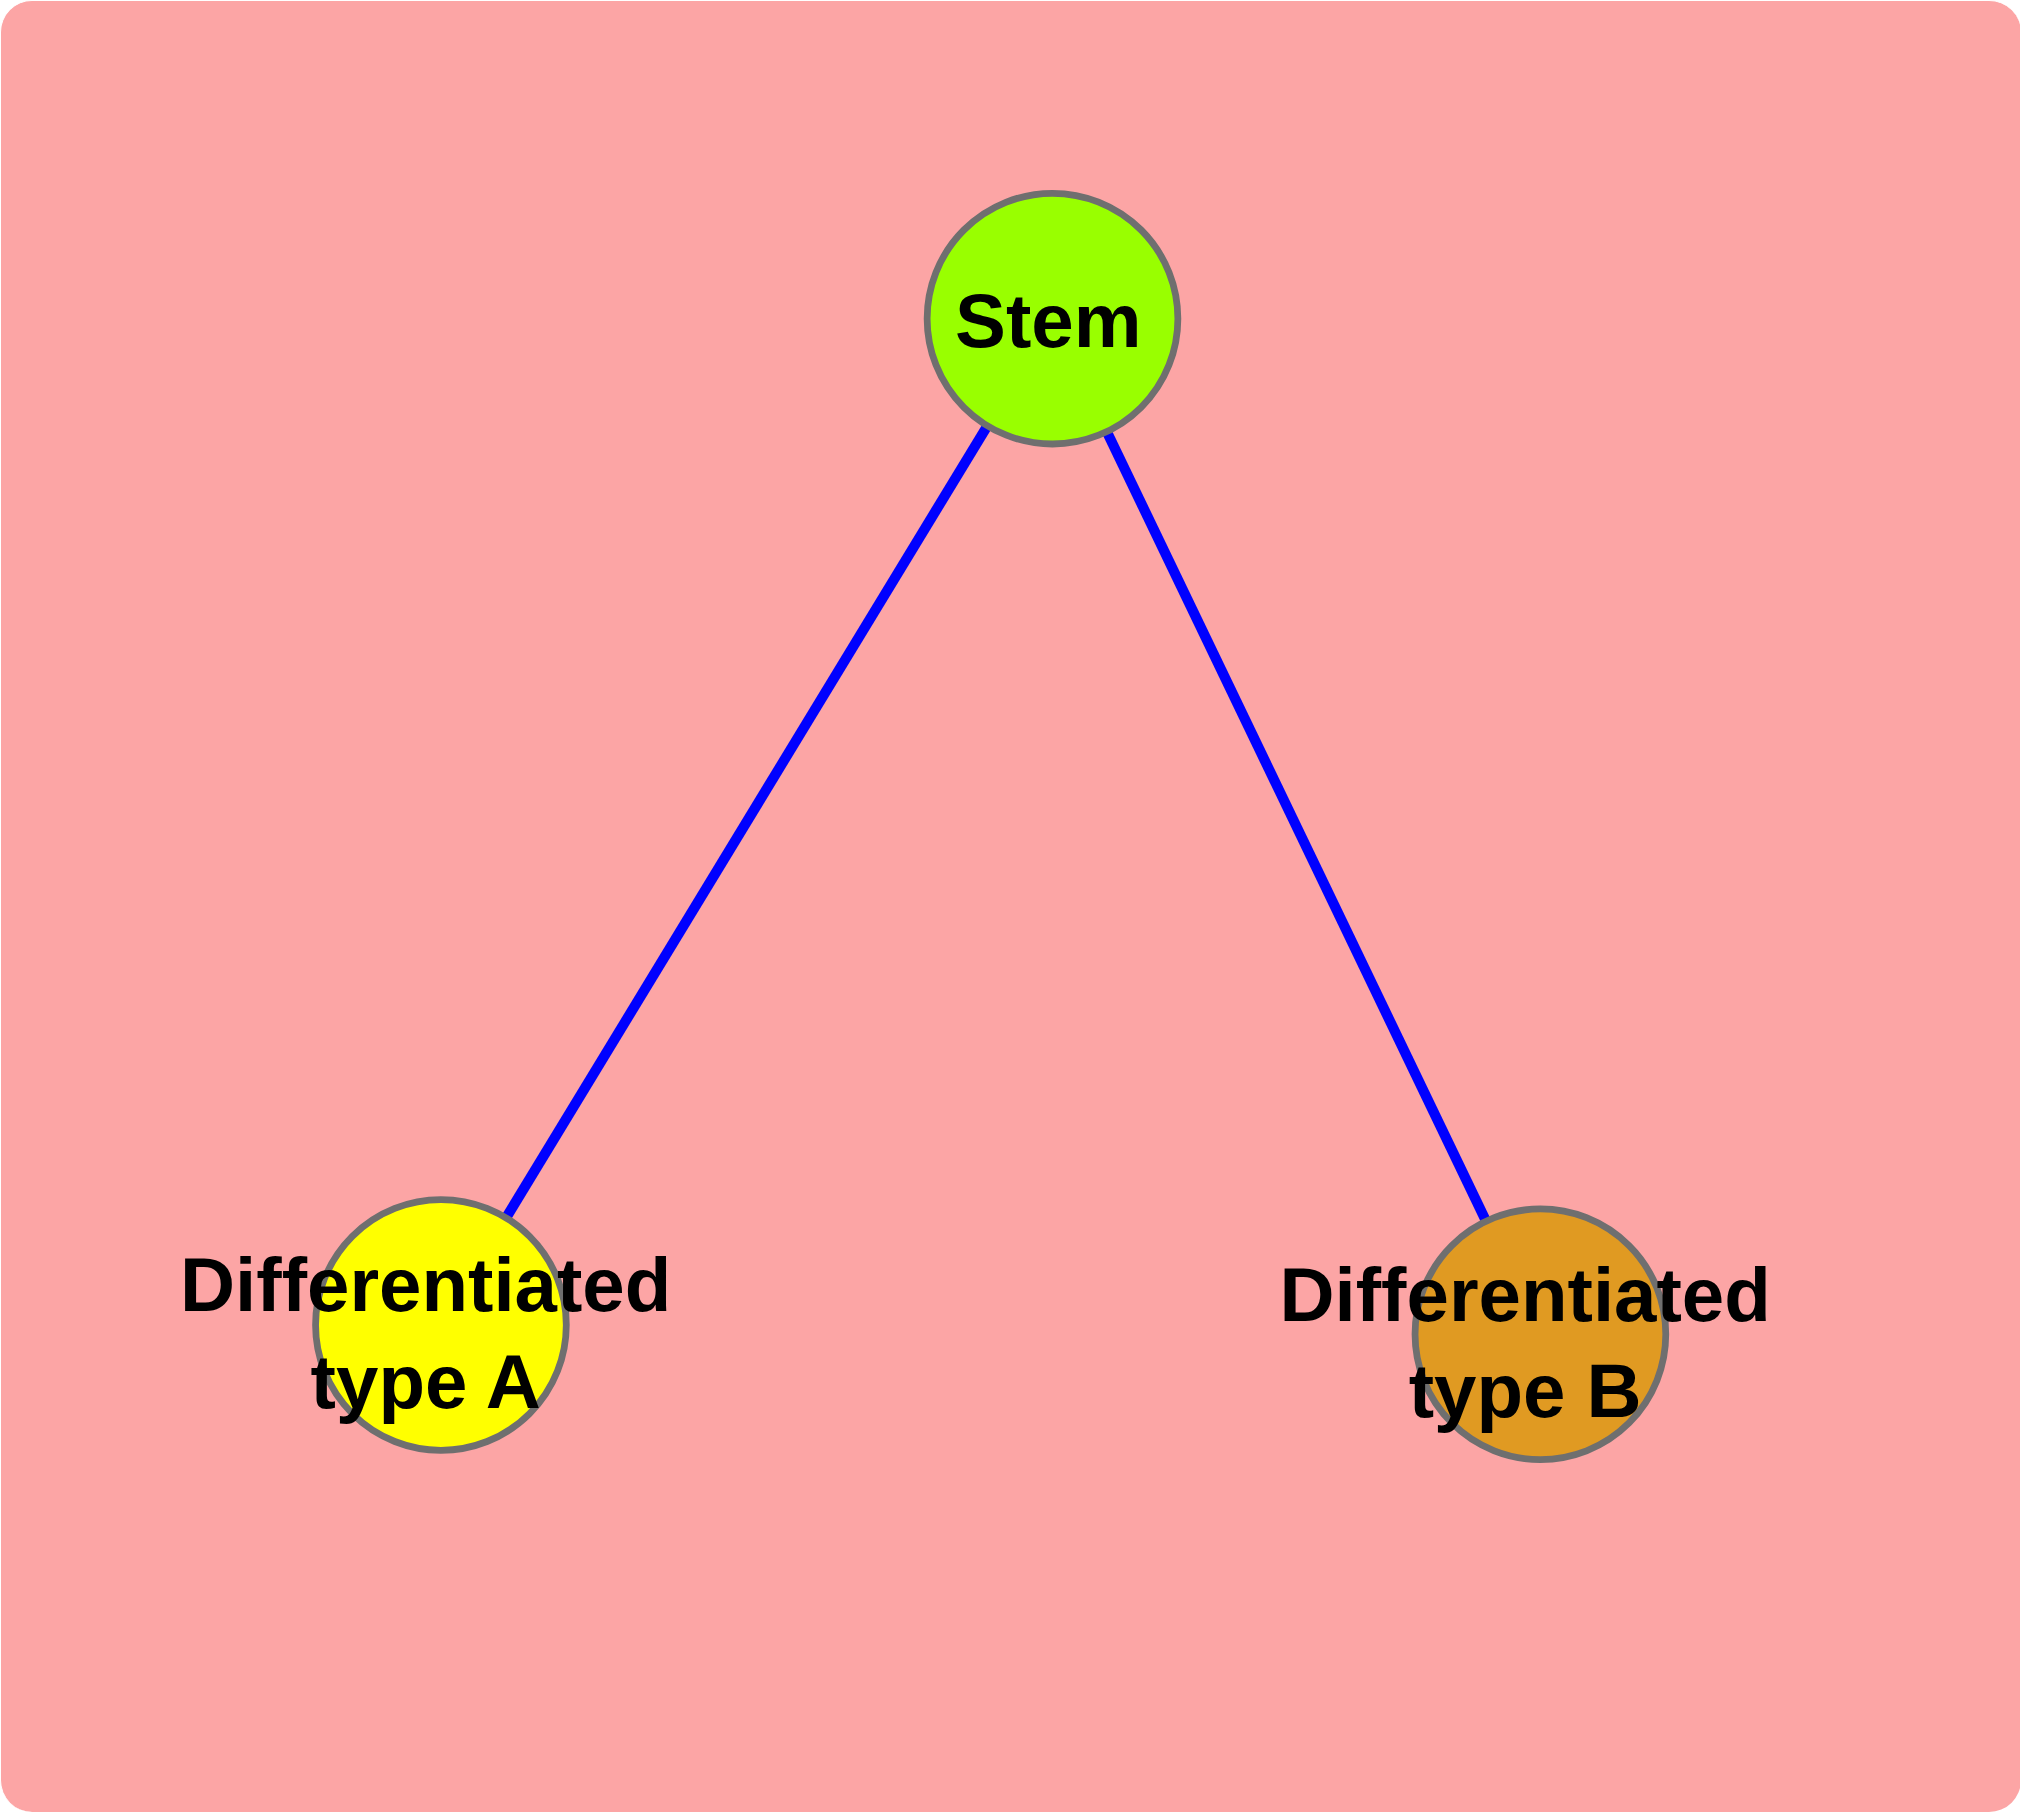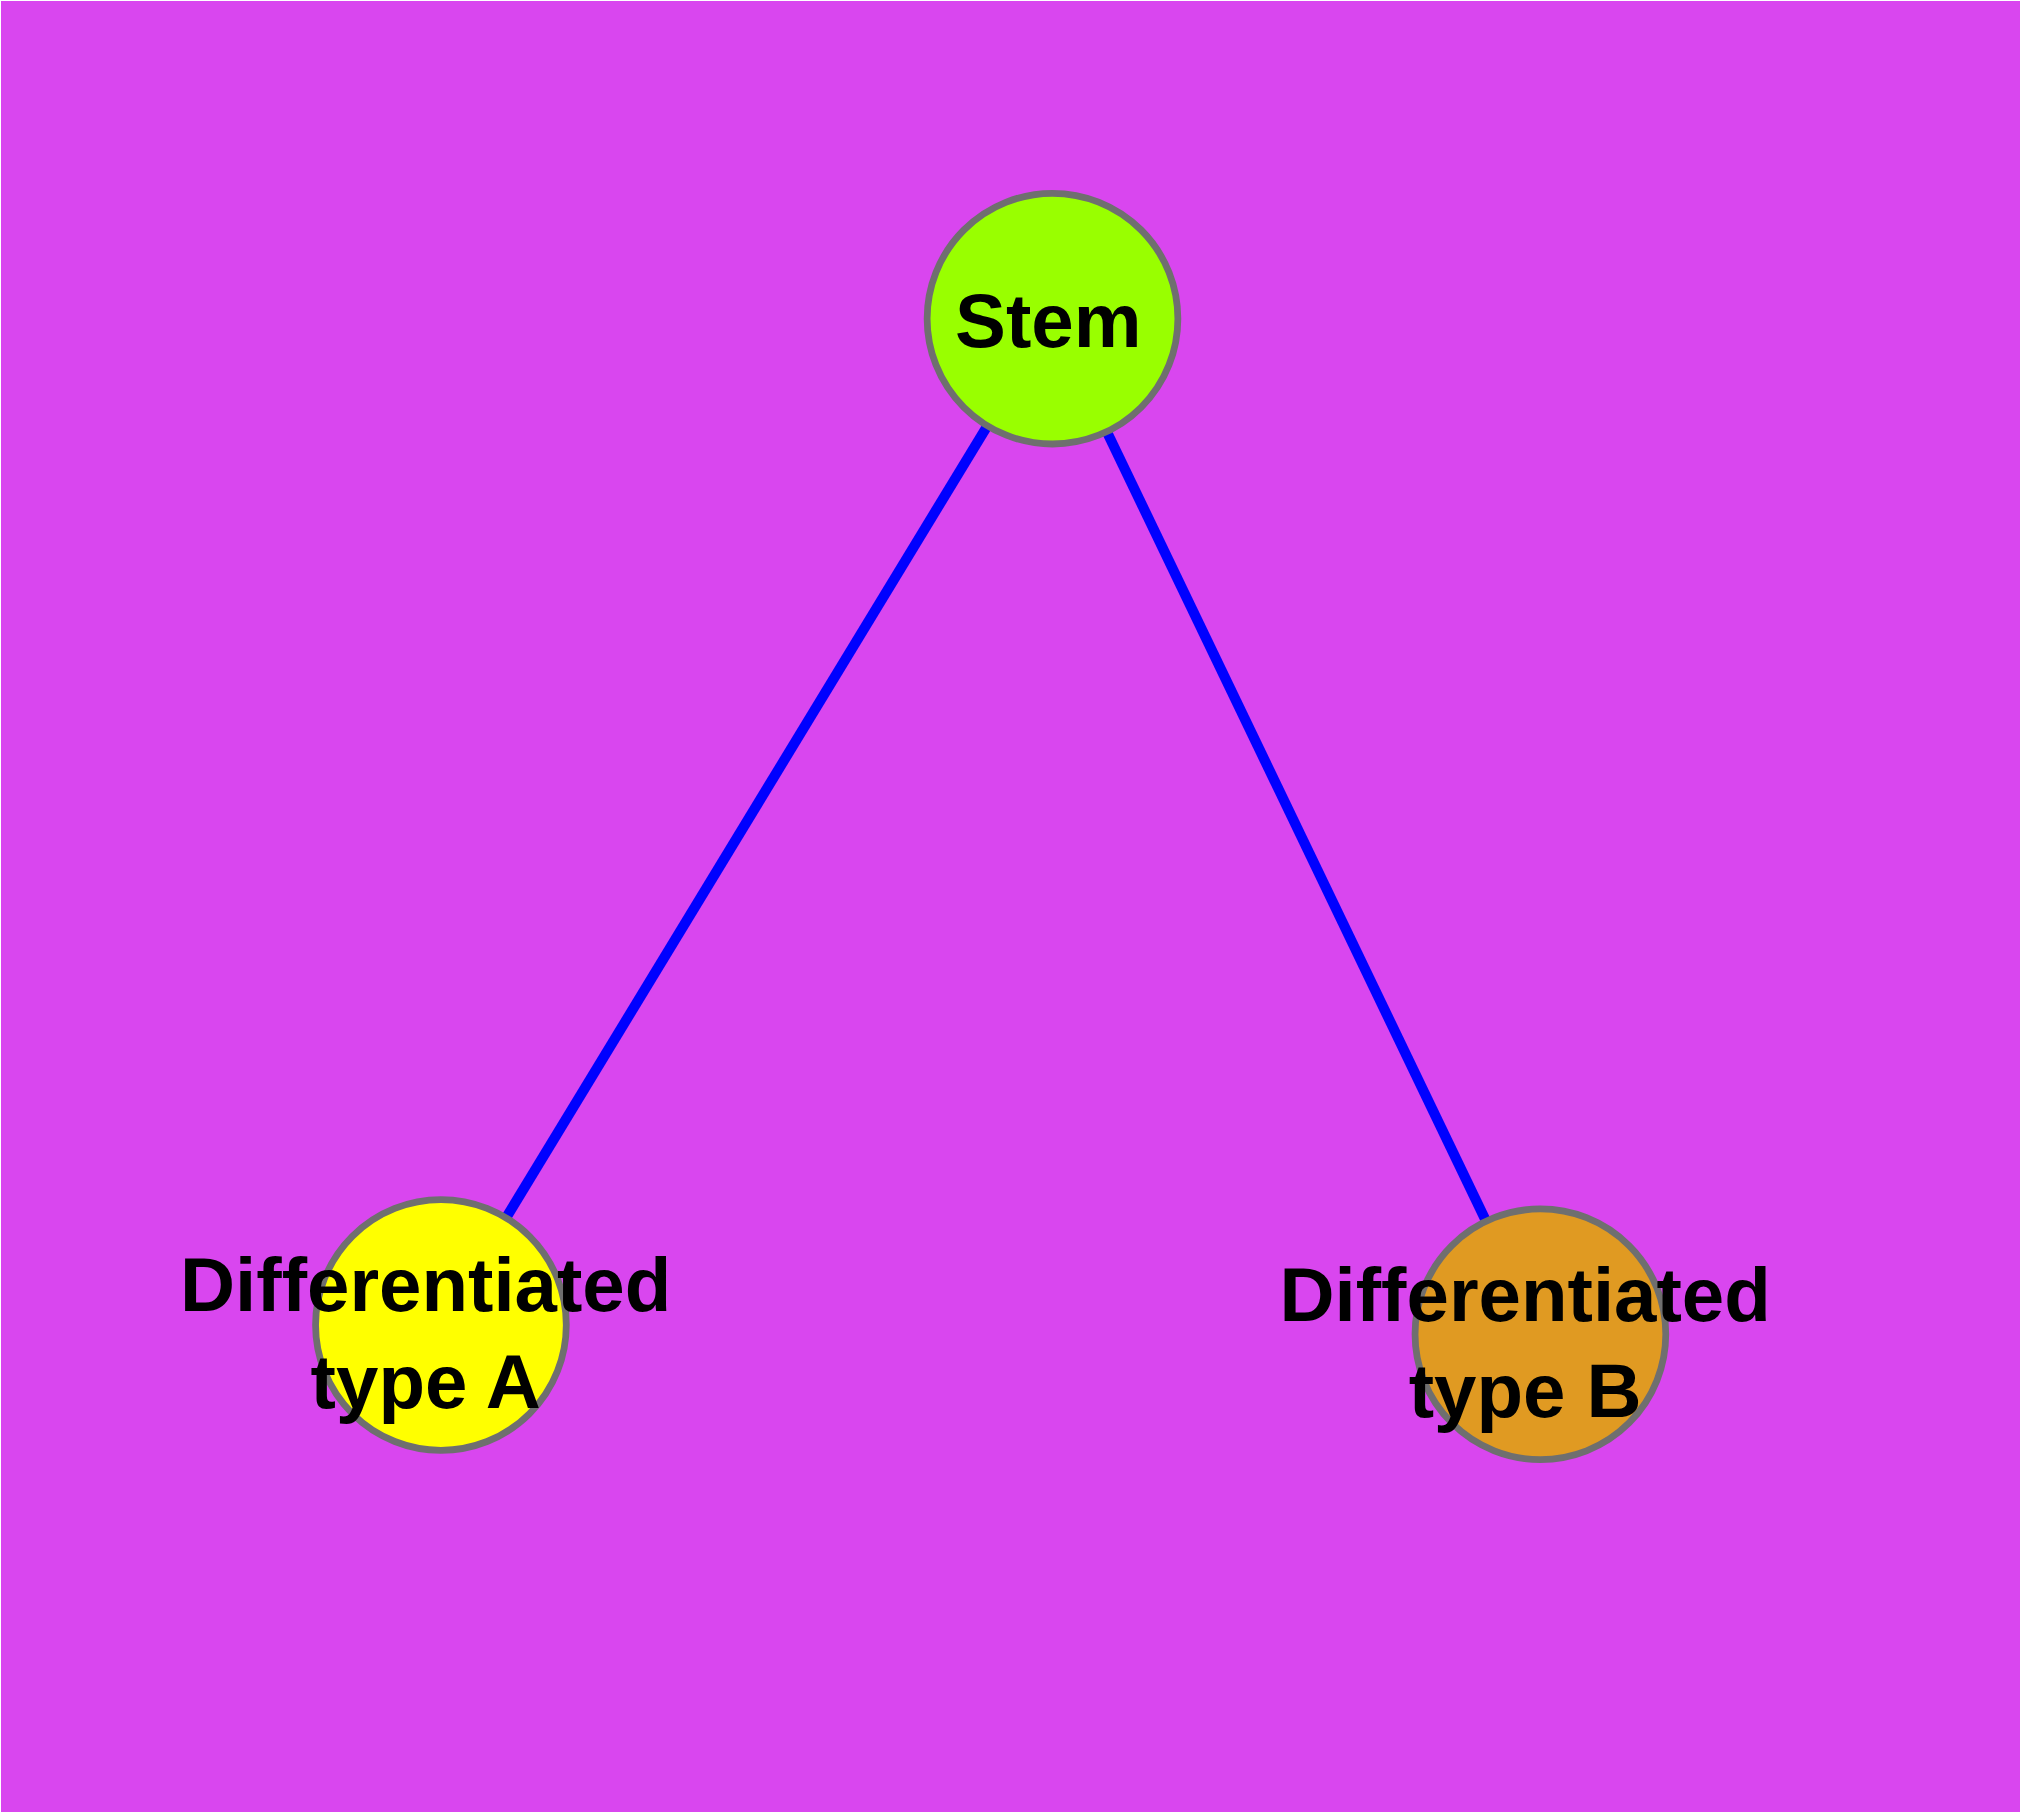--- a/index.html
+++ b/index.html
@@ -26,21 +26,21 @@
   .node-label {
     font-family: "Liberation Sans", sans-serif;
     font-weight: 700;
     font-size: 90px;
     letter-spacing: 0px;
   }
 </style>
 </head>
 <body>
 
-<div class="stage" style="background: #d946ef;">
+<div class="stage" style="background: #fca5a5; border-radius: 32px;">
   <svg viewBox="0 0 2384 2138" preserveAspectRatio="xMidYMid meet">
 
     <line x1="1241" y1="375" x2="519" y2="1563" stroke="#0000FF" stroke-width="12"></line>
     <line x1="1241" y1="375" x2="1817" y2="1574" stroke="#0000FF" stroke-width="12"></line>
 
     <circle cx="1241" cy="375" r="148" fill="#99FF00" stroke="#6F6F6F" stroke-width="8"></circle>
     <circle cx="519" cy="1563" r="148" fill="#FFFF00" stroke="#6F6F6F" stroke-width="8"></circle>
     <circle cx="1817" cy="1574" r="148" fill="#E09A22" stroke="#6F6F6F" stroke-width="8"></circle>
 
     <text class="node-label" text-anchor="middle" x="1236" y="408" fill="#000000">Stem</text>

